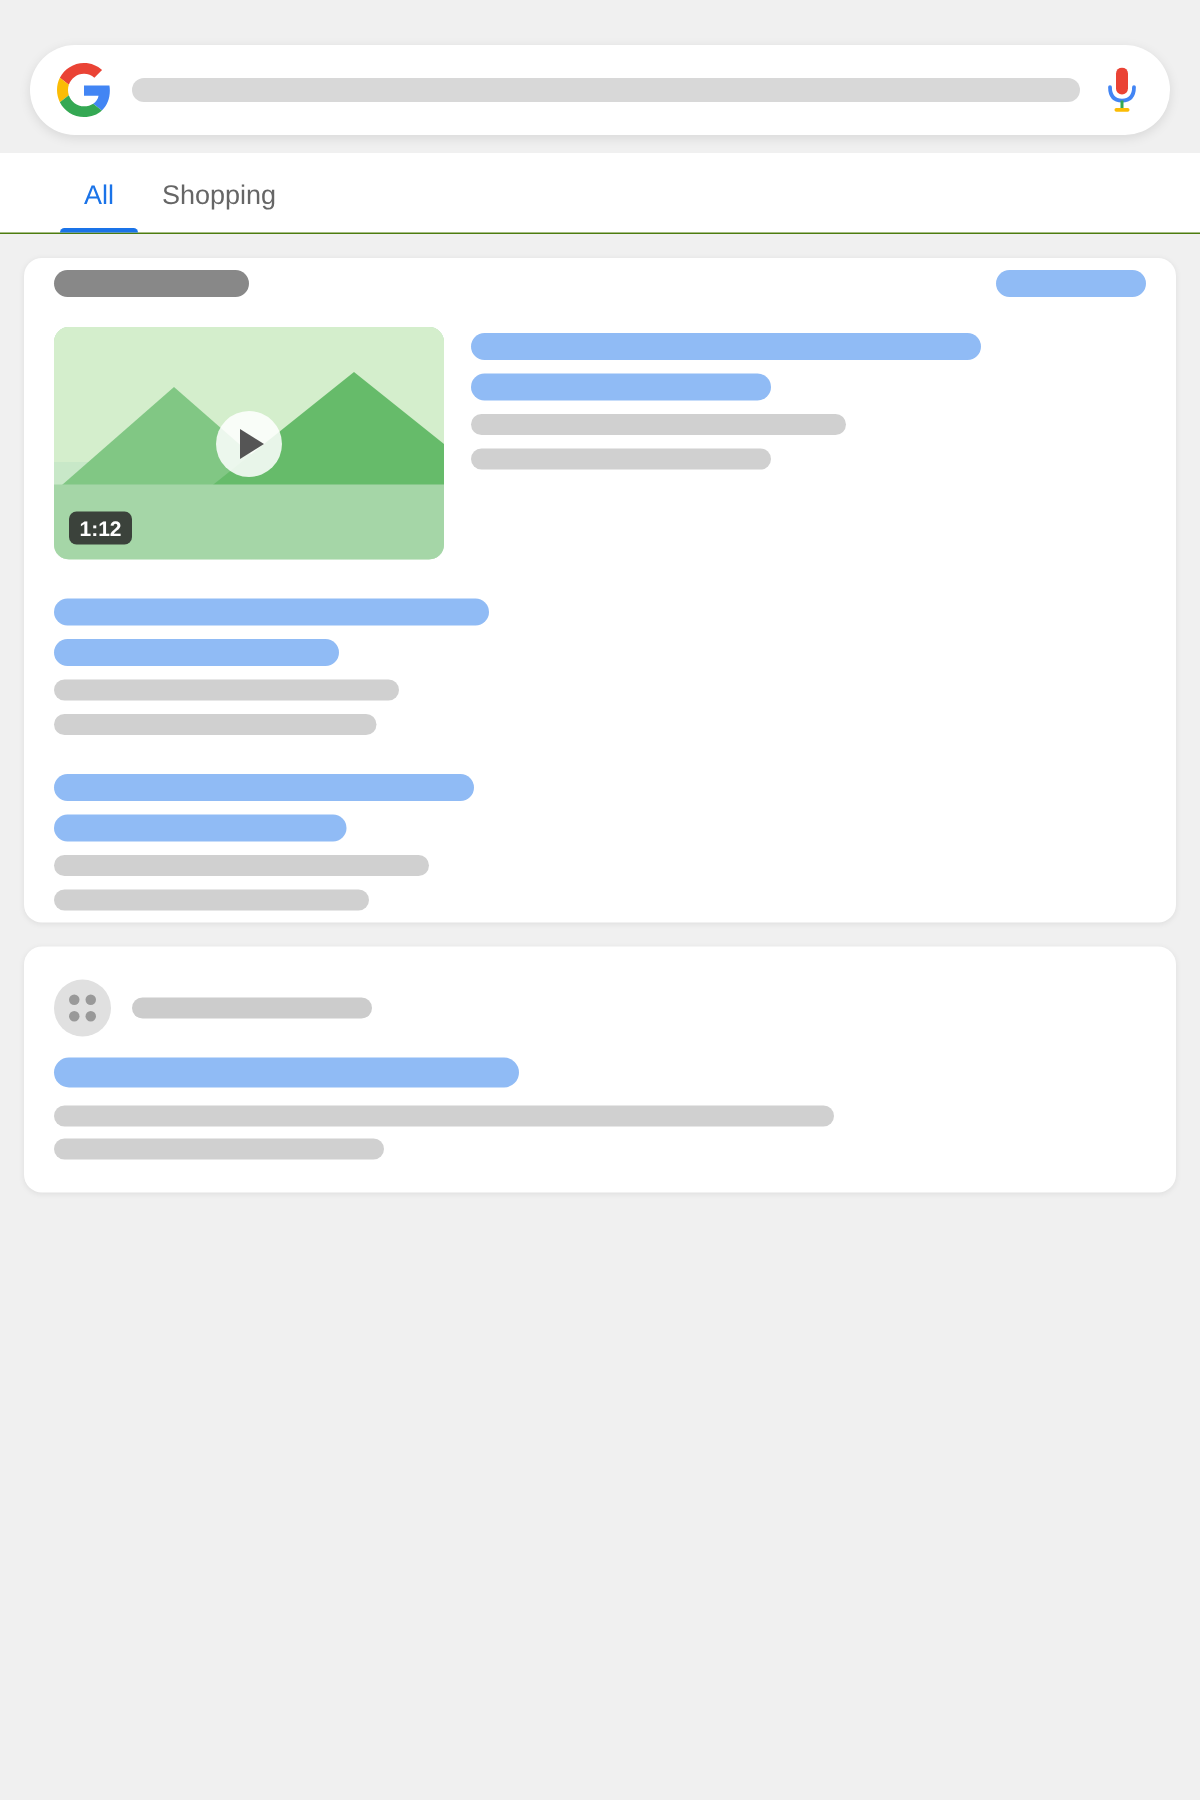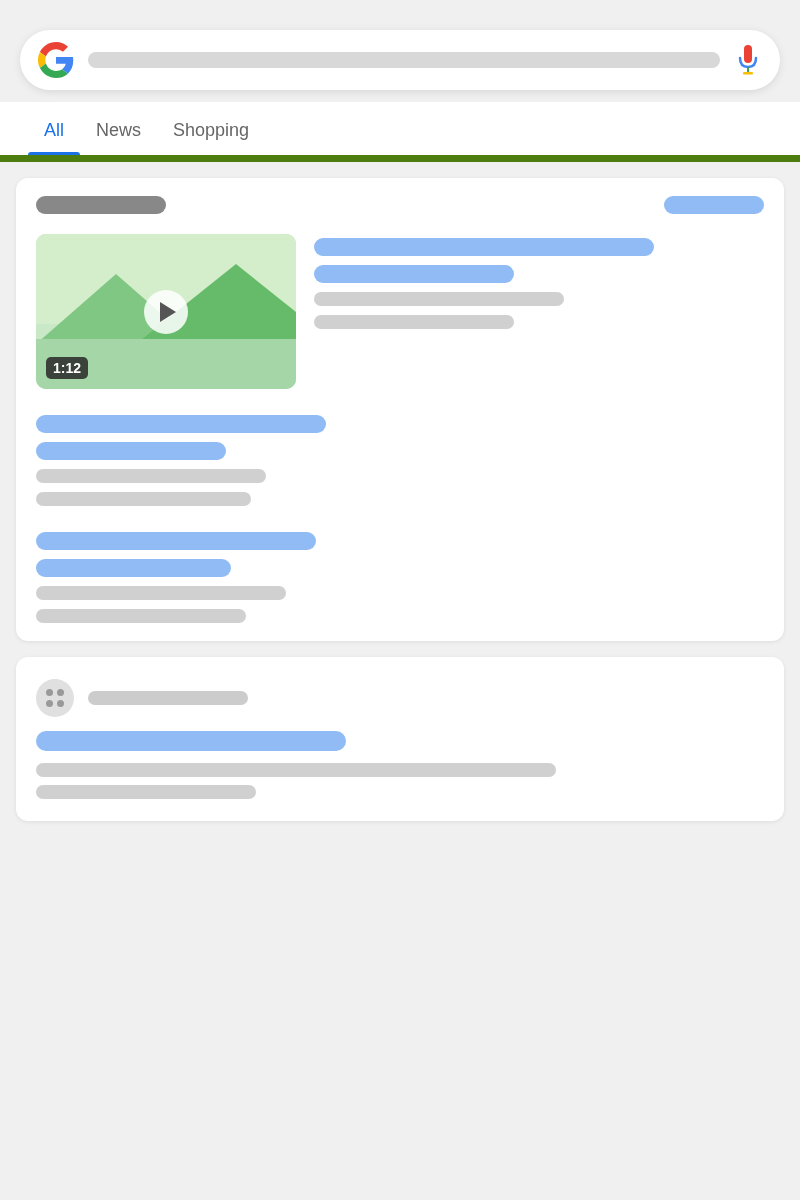--- a/index.html
+++ b/index.html
@@ -47,24 +47,24 @@
       flex-shrink: 0;
       display: flex;
       align-items: center;
       justify-content: center;
     }
 
     
     .tabs-container {
       background: #fff;
       margin: 12px 0 0 0;
-      padding: 0 28px;
-      display: flex;
-      align-items: center;
-      border-bottom: 7px solid #4d7c0f;
+      padding: 0 40px;
+      display: flex;
+      align-items: center;
+      border-bottom: 1px solid #4d7c0f;
     }
 
     .tab {
       padding: 18px 16px 14px 16px;
       font-size: 18px;
       color: #666;
       cursor: pointer;
       position: relative;
       white-space: nowrap;
     }
@@ -85,21 +85,21 @@
     }
 
     
     .results-section {
       margin: 16px 16px 0 16px;
     }
 
     .results-card {
       background: #fff;
       border-radius: 12px;
-      padding: 18px 20px;
+      padding: 8px 20px;
       box-shadow: 0 1px 4px rgba(0,0,0,0.08);
     }
 
     .card-header {
       display: flex;
       justify-content: space-between;
       align-items: center;
       margin-bottom: 20px;
     }
 
@@ -282,23 +282,20 @@
         <rect x="7" y="27" width="10" height="2.5" rx="1.2" fill="#FBBC05"></rect>
       </svg>
     </div>
   </div>
 
   <div class="tabs-container">
     <div class="tab active">
       <span>All</span>
     </div>
     <div class="tab">
-      <span>News</span>
-    </div>
-    <div class="tab">
       <span>Shopping</span>
     </div>
   </div>
 
   <div class="results-section">
     <div class="results-card">
 
       <div class="card-header">
         <div class="skeleton-label" style="width: 130px;"></div>
         <div class="skeleton-blue" style="width: 100px;"></div>

